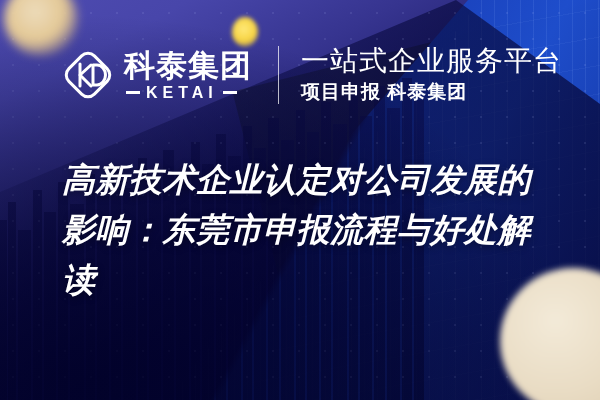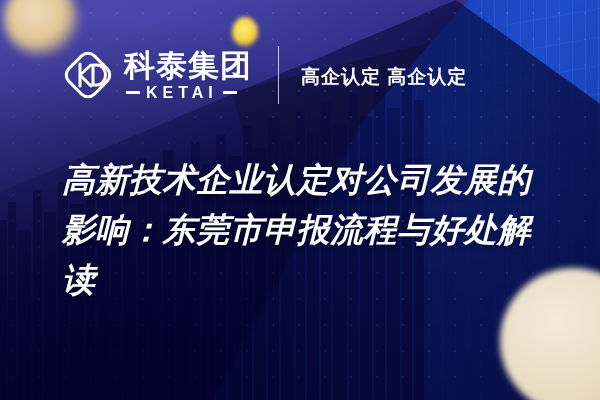--- a/index.html
+++ b/index.html
@@ -352,20 +352,21 @@
           <span class="logo-dash"></span>
           <span class="logo-en">KETAI</span>
           <span class="logo-dash"></span>
         </div>
       </div>
     </div>
 
     <div class="divider"></div>
 
     <div class="tagline">
-      <div class="tagline-sub">高企认定 高企认定</div>
+      <div class="tagline-main">一站式企业服务平台</div>
+      <div class="tagline-sub">项目申报 科泰集团</div>
     </div>
 
   </div>
 
   <div class="headline">高新技术企业认定对公司发展的影响：东莞市申报流程与好处解读</div>
 
 </div>
 
 </body></html>

